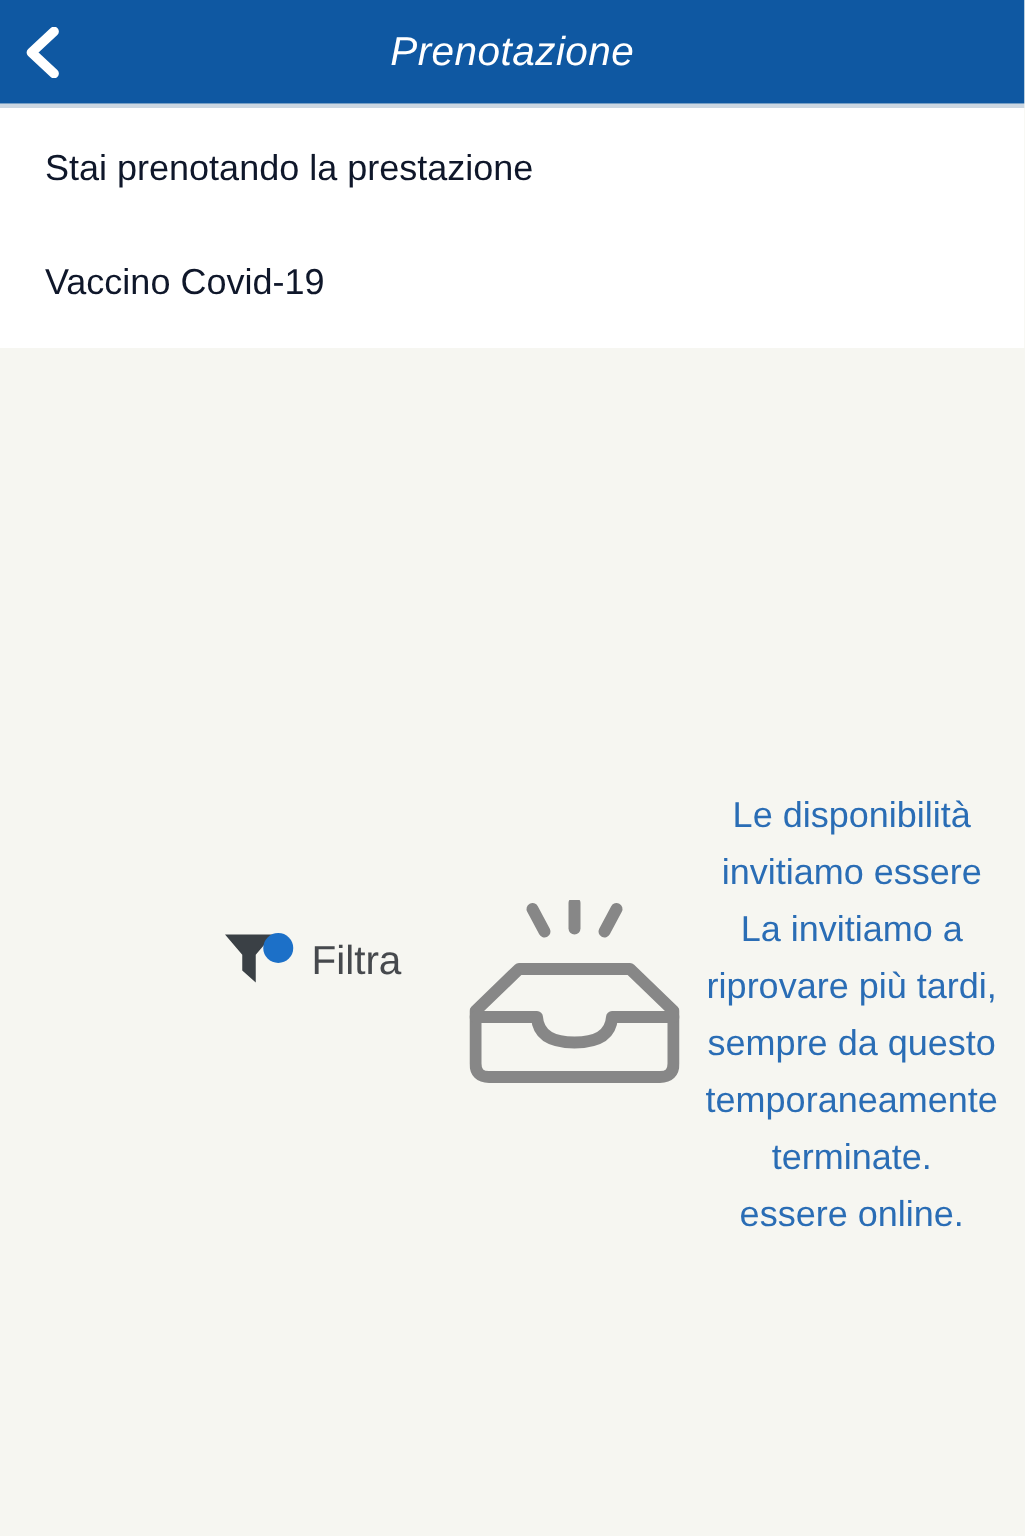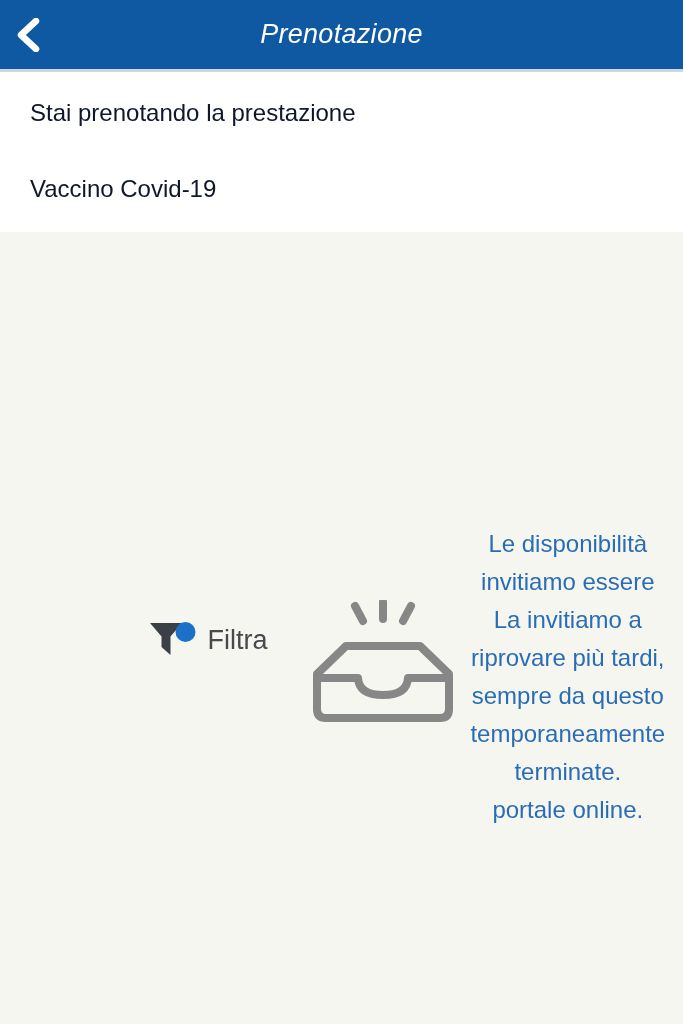--- a/index.html
+++ b/index.html
@@ -162,17 +162,17 @@
 
         <path d="M4 78 H45 Q46 95 70 95 Q94 95 95 78 H136"></path>
       </svg>
     </div>
 
 
     <div class="empty-message">
       <div>Le disponibilità invitiamo essere</div>
       <div>La invitiamo a riprovare più tardi, sempre da questo</div>
       <div>temporaneamente terminate.</div>
-      <div>portale online.</div>
+      <div>essere online.</div>
     </div>
 
   </section>
 </div>
 
 </body></html>

